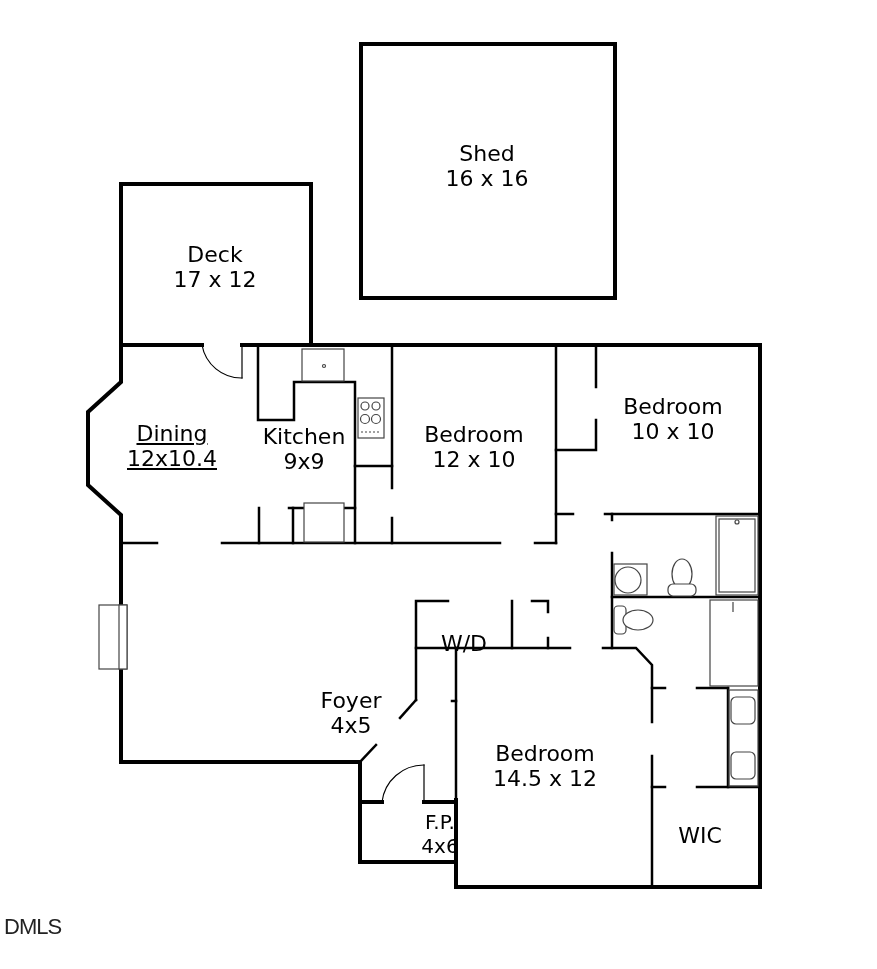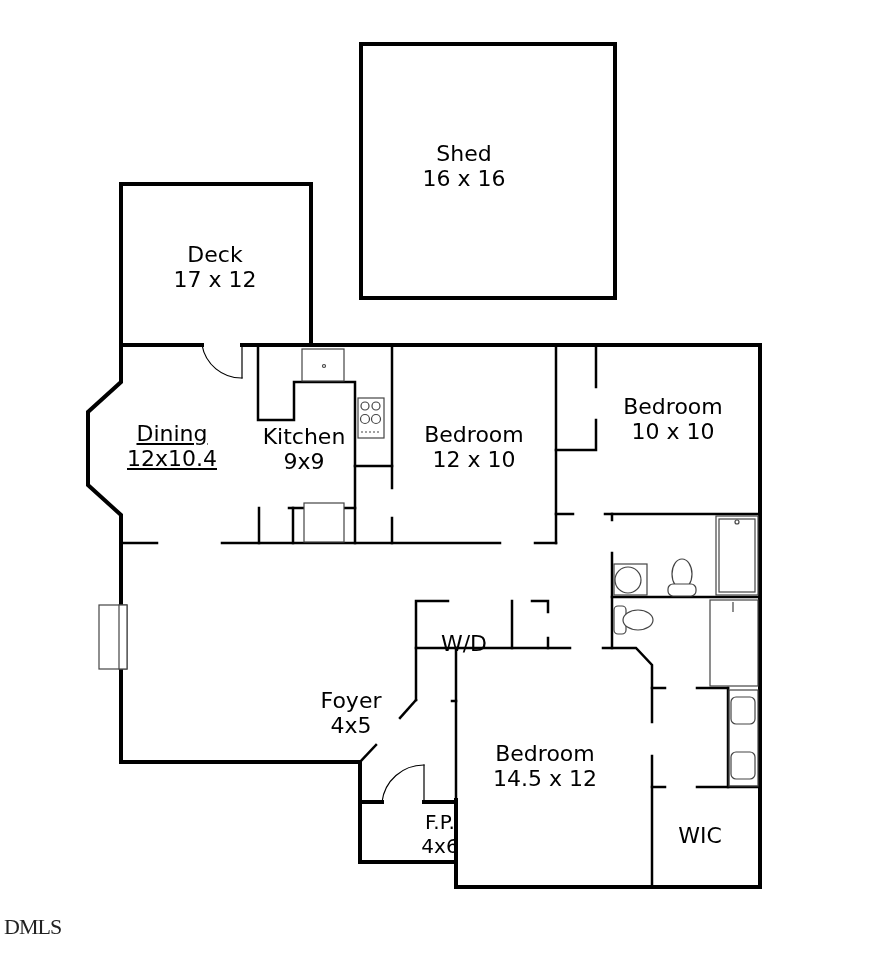--- a/index.html
+++ b/index.html
@@ -3,21 +3,21 @@
 <meta charset="utf-8">
 <style>
   html, body { margin: 0; padding: 0; background: #ffffff; }
   body { width: 877px; height: 969px; position: relative; overflow: hidden;
          font-family: "DejaVu Sans", sans-serif; color: #000; }
   svg.plan { position: absolute; left: 0; top: 0; }
   .label { position: absolute; text-align: center; font-size: 22px; line-height: 25px;
            transform: translateX(-50%); white-space: nowrap; }
   .label span { display: block; }
   .watermark { position: absolute; left: 4px; top: 914px; font-size: 22px;
-               font-family: Liberation Serif, serif; color: #222; letter-spacing: -1px; }
+               font-family: Liberation Sans, sans-serif; color: #222; letter-spacing: -1px; }
 </style>
 </head>
 <body>
 
 <svg class="plan" width="877" height="969" viewBox="0 0 877 969">
   <g fill="none" stroke="#000" stroke-linecap="square">
 
     <rect x="361" y="44" width="254" height="254" stroke-width="4"></rect>
 
     <polyline points="121,345 121,184 311,184 311,345" stroke-width="4"></polyline>
@@ -129,21 +129,21 @@
       <rect x="731" y="697" width="24" height="27" rx="5"></rect>
       <rect x="731" y="752" width="24" height="27" rx="5"></rect>
     </g>
     <g>
       <rect x="99" y="605" width="28" height="64"></rect>
       <rect x="119" y="605" width="8" height="64"></rect>
     </g>
   </g>
 </svg>
 
-<div class="label" style="left:464px; top:141px;">
+<div class="label" style="left:487px; top:141px;">
   <span>Shed</span>
   <span>16 x 16</span>
 </div>
 <div class="label" style="left:215px; top:242px;">
   <span>Deck</span>
   <span>17 x 12</span>
 </div>
 <div class="label" style="left:172px; top:421px;text-decoration:underline;">
   <span>Dining</span>
   <span>12x10.4</span>

